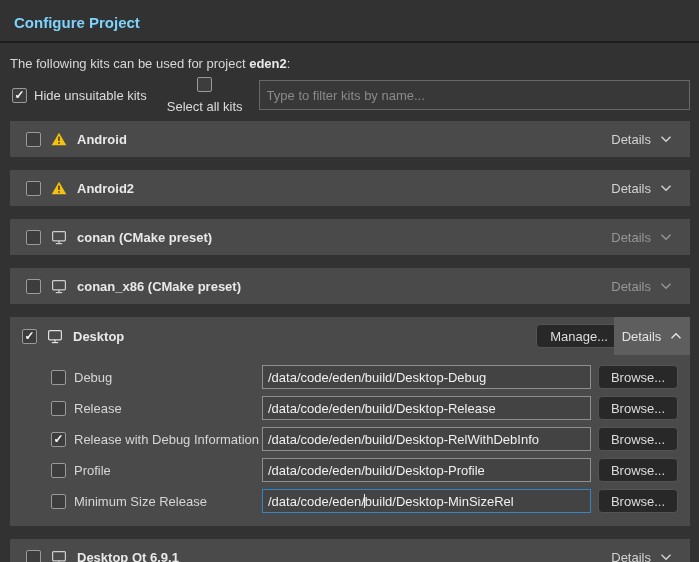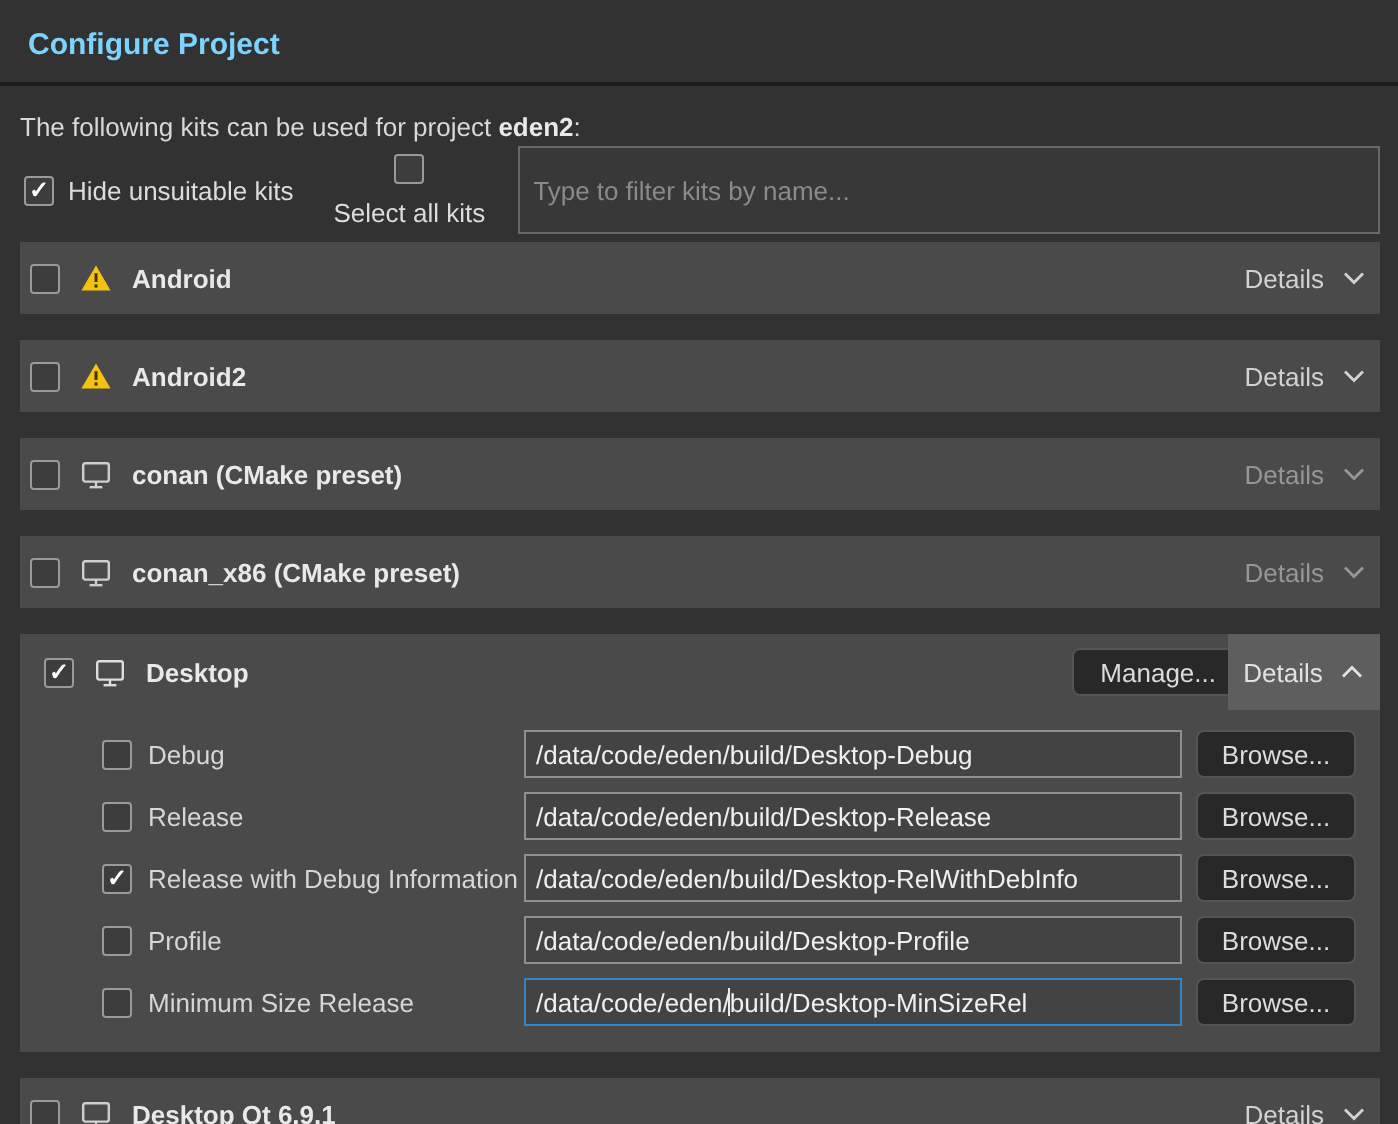--- a/index.html
+++ b/index.html
@@ -27,28 +27,28 @@
     width:15px; height:15px; flex:0 0 15px;
     border:1px solid #9a9a9a; background:#3d3d3d; border-radius:2px;
     display:inline-flex; align-items:center; justify-content:center;
     color:#ffffff; font-size:12px; line-height:1; font-weight:bold;
   }
   .cb-label { display:flex; align-items:center; gap:7px; color:#dcdcdc; font-size:13px; cursor:default; }
   .cb-label.first { margin-right:20px; }
   .cb-label.second { margin-right:16px;flex-direction:column; }
 
   .filter {
-    flex:1; height:44px; background:#383838; border:1px solid #686868;
+    flex:1; height:30px; background:#383838; border:1px solid #686868;
     color:#e8e8e8; font-size:13px; padding:0 7px; outline:none;
   }
   .filter::placeholder { color:#8a8a8a; }
 
   .kit-row {
     height:36px; margin:13px 9px 0 10px; background:#4a4a4a;
-    display:flex; align-items:center; padding:0 5px;
+    display:flex; align-items:center; padding:0 16px;
   }
   .kit-icon { margin-left:10px; display:inline-flex; align-items:center; }
   .kit-name { margin-left:10px; font-size:13px; font-weight:bold; color:#e9e9e9; }
 
   .details-btn {
     margin-left:auto; display:flex; align-items:center; gap:9px;
     color:#d2d2d2; font-size:13px; cursor:default; padding:0 2px;
   }
   .details-btn.dim { color:#969696; }
 

